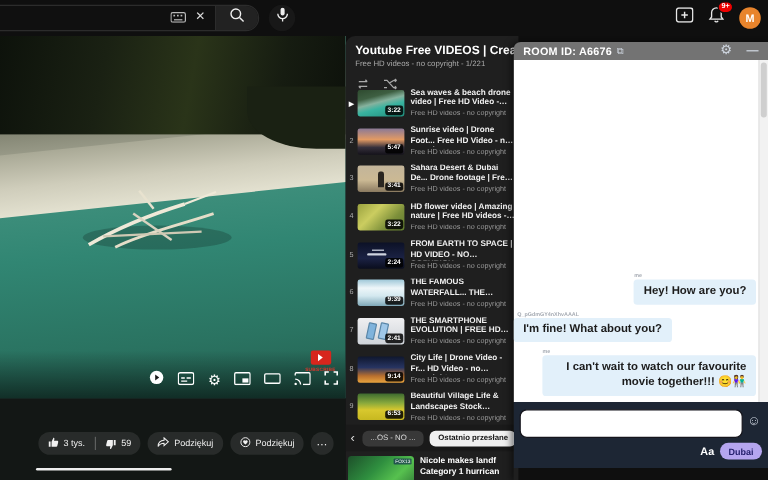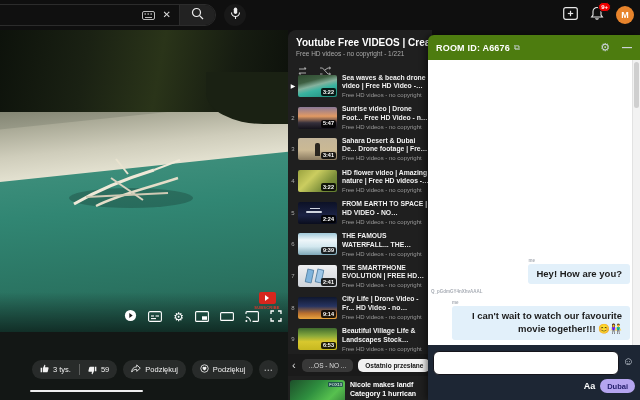--- a/index.html
+++ b/index.html
@@ -93,21 +93,21 @@
   .chip-light { background:#f1f1f1; color:#141414; font-size:6.5px; font-weight:bold; padding:3px 7px; border-radius:5px; white-space:nowrap; }
   .suggest { position:absolute; left:0; top:348px; width:144px; display:flex; padding:2px 0 0 2px; }
   .sthumb { position:relative; width:55px; height:30px; border-radius:3px; overflow:hidden; flex:none; }
   .slogo { position:absolute; right:2px; top:2px; font-size:4px; color:#fff; background:rgba(10,30,80,.6); padding:0 1px; border-radius:1px; }
   .s-txt { margin-left:5px; overflow:hidden; }
   .s-title { font-size:7px; font-weight:bold; color:#fff; line-height:1.3;
     display:-webkit-box; -webkit-line-clamp:2; -webkit-box-orient:vertical; overflow:hidden; }
   
   .chat { position:absolute; left:428px; top:35px; width:212px; height:365px; z-index:30;
     box-shadow:-2px 0 6px rgba(0,0,0,.5); border-radius:6px 0 0 0; overflow:hidden; }
-  .chat-head { height:25px; background:#4d7c0f; display:flex; align-items:center; padding:0 8px; }
+  .chat-head { height:15px; background:#737373; display:flex; align-items:center; padding:0 8px; }
   .room-label { font-size:9px; font-weight:bold; color:#fff; letter-spacing:.2px; }
   .clip-icn { font-size:8px; color:#cfd6e0; margin-left:4px; }
   .chat-head-right { margin-left:auto; display:flex; align-items:center; gap:12px; }
   .gear-icn { font-size:11px; color:#cfd6e0; line-height:1; }
   .min-icn { font-size:10px; color:#cfd6e0; font-weight:bold; line-height:1; }
   .chat-body { position:relative; height:285px; background:#fff; }
   .scrolltrack { position:absolute; right:0; top:0; bottom:0; width:8px; background:#f2f2f2; border-left:1px solid #e2e2e2; }
   .scrollthumb { position:absolute; right:1px; top:2px; width:5px; height:46px; background:#cfcfcf; border-radius:3px; }
   .messages { position:absolute; left:0; right:10px; bottom:5px; display:flex; flex-direction:column; }
   .group { display:flex; flex-direction:column; margin-top:5px;font-weight:bold; }
@@ -446,20 +446,21 @@
     <div class="chat-body">
       <div class="messages">
         <div class="group right">
           <div class="bubblewrap">
             <span class="author">me</span>
             <div class="bubble">Hey! How are you?</div>
           </div>
         </div>
         <div class="group left">
           <span class="author">Q_pGdmGY4nXhvAAAL</span>
+          <div class="bubble">I'm fine! What about you?</div>
         </div>
         <div class="group right">
           <div class="bubblewrap">
             <span class="author">me</span>
             <div class="bubble">I can't wait to watch our favourite movie together!!! 😊👫</div>
           </div>
         </div>
       </div>
       <div class="scrolltrack">
         <div class="scrollthumb"></div>

